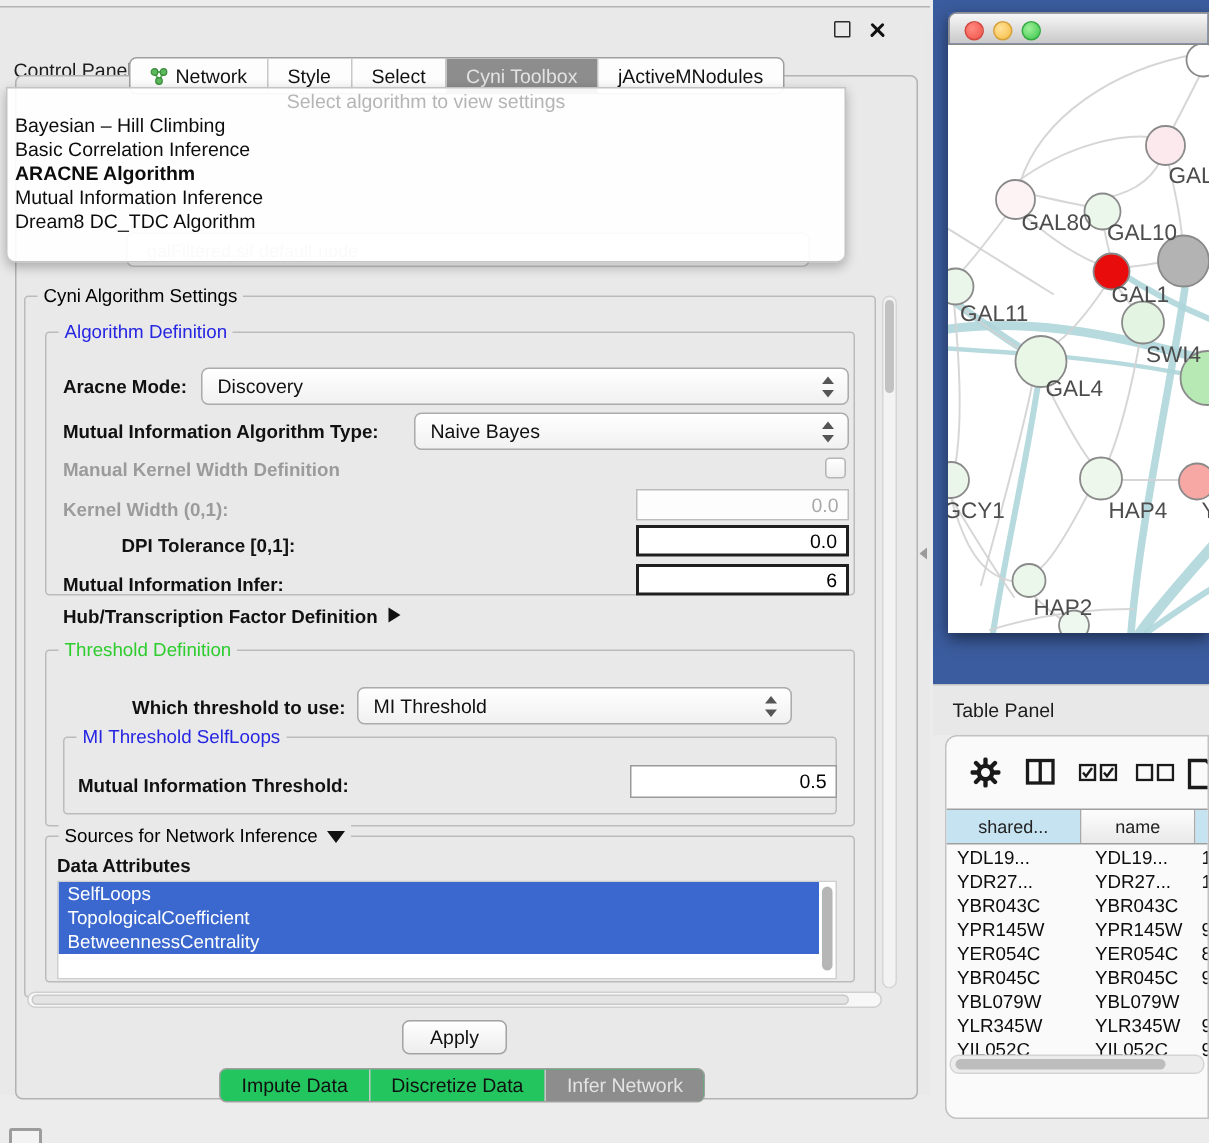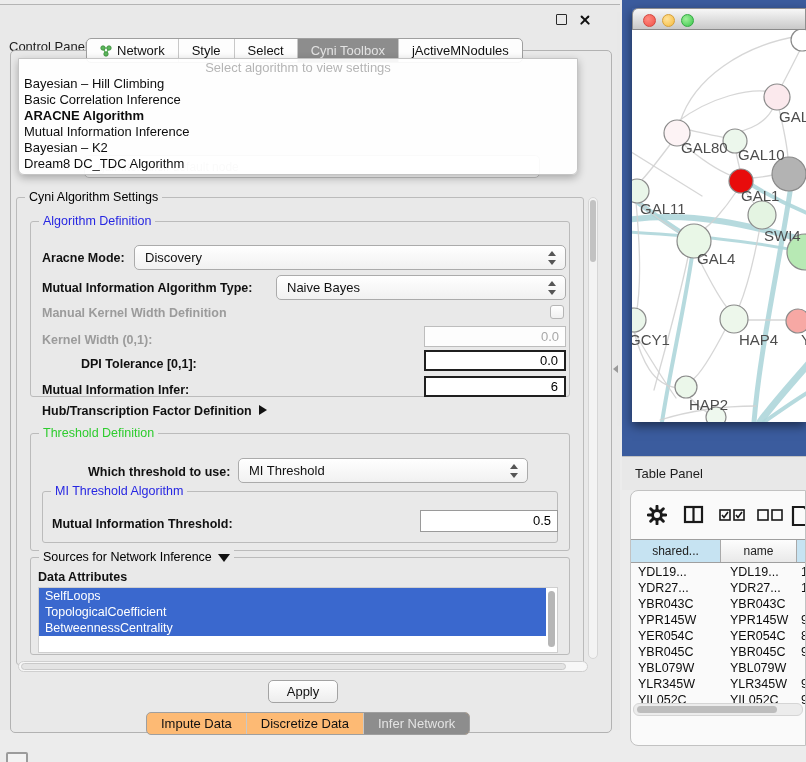--- a/index.html
+++ b/index.html
@@ -20,21 +20,21 @@
   .content-panel { position:absolute; left:10px; top:45px; width:602px; height:683px; border:1px solid #b2b2b2; border-radius:5px; background:#e9e9e9; }
 
   
   .top-tabs { position:absolute; left:86px; top:33px; height:25px; display:flex; background:#fdfdfd; border:1px solid #9f9f9f; border-radius:5px; overflow:hidden; z-index:3; }
   .seg { line-height:23px; font-size:13px; color:#111; padding:0 13px; border-left:1px solid #c8c8c8; white-space:nowrap; display:flex; align-items:center; gap:5px; }
   .seg:first-child { border-left:none; }
   .seg.sel { background:#8d8d8d; color:#e3e3e3; }
 
   
   .ghost-combo { position:absolute; left:84px; top:150px; width:456px; height:23px; border:1px solid #c2c2c2; border-radius:5px; background:#fff; z-index:2; font-size:12px; color:#b9b9b9; line-height:22px; padding-left:13px; }
-  .dropdown { position:absolute; left:18px; top:53px; width:560px; height:117px; background:rgba(255,255,255,0.92); border:1px solid #c4c4c4; border-radius:0 0 6px 6px; box-shadow:0 3px 8px rgba(0,0,0,0.28); z-index:5; }
+  .dropdown { position:absolute; left:4px; top:53px; width:560px; height:117px; background:rgba(255,255,255,0.92); border:1px solid #c4c4c4; border-radius:0 0 6px 6px; box-shadow:0 3px 8px rgba(0,0,0,0.28); z-index:5; }
   .dd-placeholder { height:17px; text-align:center; color:#b5b5b5; font-size:13px; line-height:17px; }
   .dd-item { height:16px; line-height:16px; font-size:13px; color:#0d0d0d; padding-left:5px; white-space:nowrap; }
   .dd-item.dd-bold { font-weight:bold; }
 
   
   .fs { position:absolute; border:1px solid #bbb; border-radius:3px; }
   .fs-legend { position:absolute; top:-8px; left:8px; background:#e9e9e9; padding:0 4px; font-size:12.5px; white-space:nowrap; }
   .fs-settings { left:16px; top:192px; width:568px; height:468px; }
   .fs-algdef   { left:30px; top:216px; width:540px; height:176px; }
   .fs-algdef > .fs-legend { color:#2626e2; }
@@ -68,21 +68,21 @@
   .attr-item { height:16px; line-height:16px; font-size:12.5px; color:#fff; background:#3a68ce; width:calc(100% - 11px); padding-left:6px; white-space:nowrap; }
   .attr-scroll { position:absolute; right:2px; top:3px; width:7px; height:56px; background:#b6b6b6; border-radius:4px; }
 
   .vscroll { position:absolute; left:588px; top:192px; width:10px; height:462px; background:#f3f3f3; border:1px solid #d6d6d6; border-radius:5px; }
   .vscroll .thumb { position:absolute; left:1px; top:2px; width:6px; height:62px; background:#c2c2c2; border-radius:4px; }
   .hscroll { position:absolute; left:18px; top:656px; width:570px; height:11px; background:#f7f7f7; border:1px solid #cfcfcf; border-radius:6px; }
   .hscroll .thumb { position:absolute; left:2px; top:1px; width:96%; height:7px; background:#e4e4e4; border:1px solid #c9c9c9; border-radius:4px; }
 
   .apply-btn { position:absolute; left:268px; top:675px; width:70px; height:23px; background:linear-gradient(#ffffff,#ededed); border:1px solid #a3a3a3; border-radius:5px; font-size:13px; color:#111; text-align:center; line-height:21px; }
 
-  .bottom-tabs { position:absolute; left:146px; top:707px; height:23px; display:flex; background:#fdba74; border:1px solid #9f9f9f; border-radius:5px; overflow:hidden; }
+  .bottom-tabs { position:absolute; left:146px; top:707px; height:23px; display:flex; background:#22c55e; border:1px solid #9f9f9f; border-radius:5px; overflow:hidden; }
   .bseg { line-height:21px; font-size:13px; color:#111; padding:0 14px; border-left:1px solid #c8c8c8; white-space:nowrap; }
   .bseg:first-child { border-left:none; }
   .bseg.sel { background:#8d8d8d; color:#e3e3e3; }
 
   .corner-btn { position:absolute; left:6px; top:752px; width:22px; height:16px; border:2px solid #9c9c9c; border-radius:2px; background:#f3f3f3; }
 
   
   .blue-canvas { position:absolute; left:622px; top:0; width:184px; height:456px; background:#3b5c9e; }
   .collapse-arrow { position:absolute; left:613px; top:365px; width:0; height:0; border-top:4px solid transparent; border-bottom:4px solid transparent; border-right:5px solid #9a9a9a; }
 
@@ -159,21 +159,20 @@
 
     <div class="ghost-combo">galFiltered.sif default node</div>
 
     <div class="dropdown">
       <div class="dd-placeholder">Select algorithm to view settings</div>
       <div>
           <div class="dd-item">Bayesian – Hill Climbing</div>
           <div class="dd-item">Basic Correlation Inference</div>
           <div class="dd-item dd-bold">ARACNE Algorithm</div>
           <div class="dd-item">Mutual Information Inference</div>
-          <div class="dd-item">Bayesian – K2</div>
           <div class="dd-item">Dream8 DC_TDC Algorithm</div>
         </div>
     </div>
 
     <div class="fs fs-settings">
       <span class="fs-legend">Cyni Algorithm Settings</span>
     </div>
     <div class="vscroll">
         <span class="thumb" style="position:absolute;"></span>
       </div>
@@ -223,21 +222,21 @@
     <span class="lbl" style="left:88px; top:460px;">Which threshold to use:</span>
     <div class="combo" style="left:238px; top:453px; width:290px;">
       <span>MI Threshold</span>
       <span class="stepper">
           <b class="up"></b>
           <b class="dn"></b>
         </span>
     </div>
 
     <div class="fs fs-mithr">
-      <span class="fs-legend">MI Threshold Algorithm</span>
+      <span class="fs-legend">MI Threshold SelfLoops</span>
     </div>
     <span class="lbl" style="left:52px; top:512px;">Mutual Information Threshold:</span>
     <div class="field mid" style="left:420px; top:505px; width:138px; height:22px; line-height:20px;">0.5</div>
 
     <div class="fs fs-sources">
       <span class="fs-legend"><span>Sources for Network Inference</span><span class="tri-down"></span></span>
     </div>
     <span class="lbl" style="left:38px; top:565px;">Data Attributes</span>
 
     <div class="attr-list">

